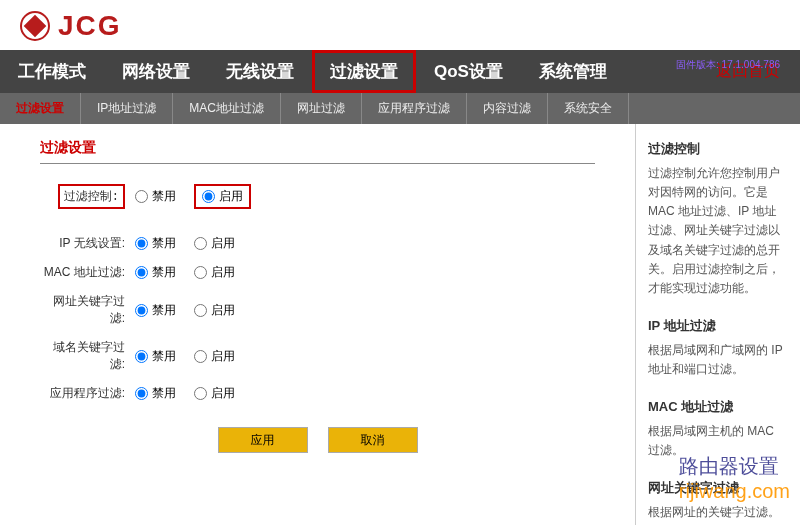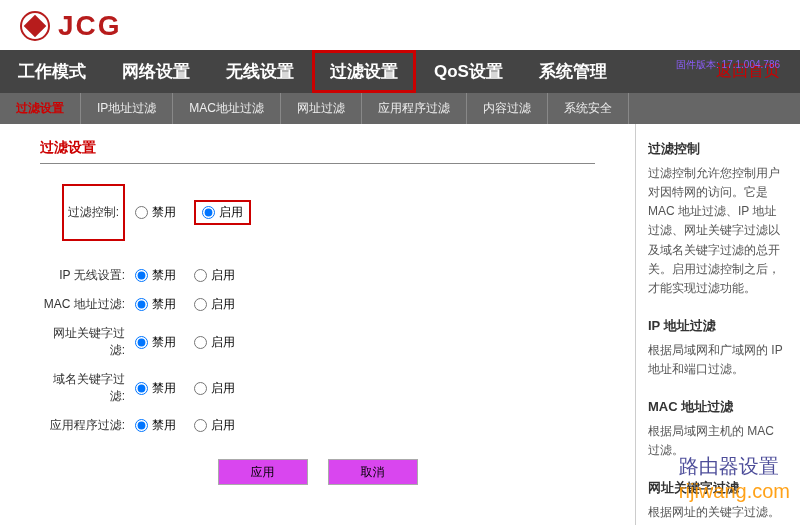--- a/index.html
+++ b/index.html
@@ -15,27 +15,27 @@
 .main-nav .tab.active { border: 3px solid #c00; padding: 7px 15px; }
 .main-nav .back-link { margin-left: auto; color: #c00; font-size: 16px; padding-right: 20px; cursor: pointer; }
 .sub-nav { background: #666; display: flex; align-items: center; }
 .sub-nav .tab { color: #eee; padding: 7px 16px; font-size: 12px; cursor: pointer; border-right: 1px solid #888; }
 .sub-nav .tab.active { color: #c00; font-weight: bold; background: #666; }
 .content-wrap { display: flex; }
 .main-panel { flex: 1; padding: 15px 40px; }
 .panel-title { color: #c00; font-weight: bold; font-size: 14px; border-bottom: 1px solid #888; padding-bottom: 6px; margin-bottom: 20px; }
 .row { display: flex; align-items: center; margin-bottom: 12px; }
 .row-label { width: 95px; text-align: right; padding-right: 10px; color: #333; }
-.label-boxed { border: 2px solid #c00; padding: 18px 4px; display: inline-block; }
+.label-boxed { border: 2px solid #c00; padding: 2px 4px; display: inline-block; font-family: Liberation Mono, monospace; }
 .radio-group { display: flex; align-items: center; }
 .radio-opt { display: flex; align-items: center; margin-right: 18px; }
 .radio-opt input { margin-right: 4px; }
 .enable-boxed { border: 2px solid #c00; padding: 2px 6px; display: inline-flex; align-items: center; }
 .btn-row { display: flex; justify-content: center; gap: 20px; margin-top: 25px; }
-.btn { width: 90px; height: 26px; background: #d946ef; border: 1px solid #aaa; cursor: pointer; font-size: 12px; }
+.btn { width: 90px; height: 26px; background: #eab308; border: 1px solid #aaa; cursor: pointer; font-size: 12px; }
 .sidebar { width: 165px; border-left: 1px solid #ccc; padding: 15px 12px; color: #333; line-height: 1.6; }
 .sidebar h4 { font-size: 13px; font-weight: bold; margin-bottom: 4px; }
 .sidebar p { font-size: 12px; margin-bottom: 18px; color: #555; }
 .watermark { position: absolute; right: 10px; bottom: 22px; font-size: 20px; color: #ff9800; font-weight: normal; opacity: .9; }
 .watermark span.cn { color: #3a3a8f; }
 </style>
 </head>
 <body>
 
 <div class="header">

